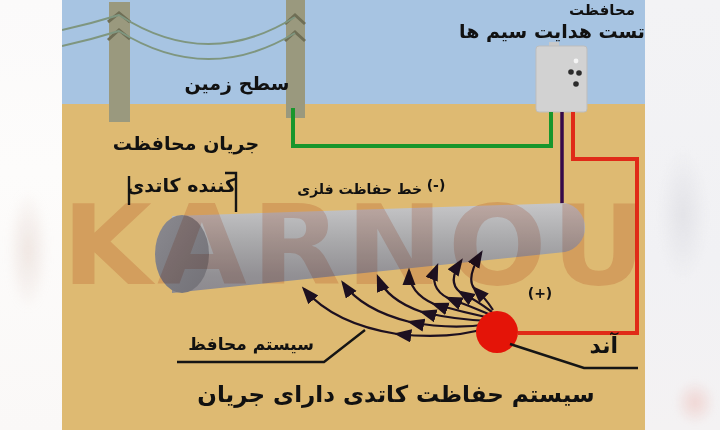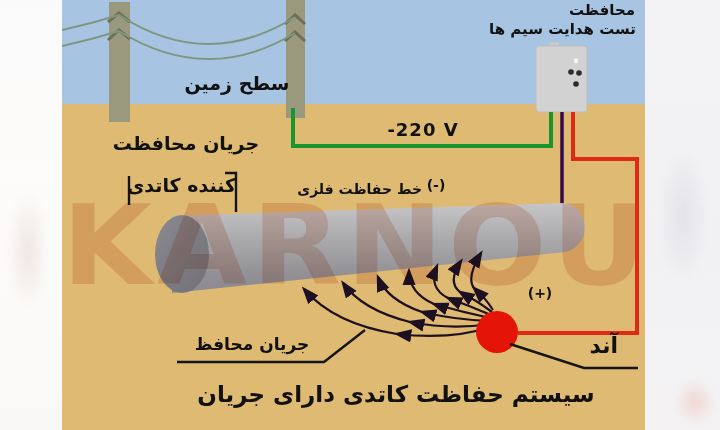--- a/index.html
+++ b/index.html
@@ -27,21 +27,21 @@
   .watermark{
     position:absolute;left:0;top:188px;width:583px;z-index:3;text-align:center;
     font-size:116px;font-weight:800;letter-spacing:5px;line-height:1;
     color:var(--c-watermark,#c54e26);opacity:.22;mix-blend-mode:multiply;
     transform:scaleY(.95);pointer-events:none;
   }
 
   .lbl{position:absolute;z-index:4;color:var(--c-text,#111);font-weight:bold;white-space:nowrap;}
   .rtl{direction:rtl;}
   .lbl-indicator-title{left:480px;top:1px;width:120px;font-size:15px;text-align:center;}
-  .lbl-indicator-sub{left:418px;top:20px;width:165px;font-size:15px;text-align:center;}
+  .lbl-indicator-sub{left:418px;top:20px;width:165px;font-size:19px;text-align:center;}
   .lbl-ground{left:100px;top:72px;width:118px;font-size:19px;text-align:center;margin-left:16px;}
   .lbl-prot1{left:44px;top:132px;width:160px;font-size:19px;text-align:center;}
   .lbl-prot2{left:70px;top:174px;width:104px;font-size:19px;text-align:right;}
   .lbl-pipe{left:240px;top:181px;width:120px;font-size:14px;text-align:center;}
   .lbl-minus{left:358px;top:177px;width:32px;font-size:14px;text-align:center;}
   .lbl-volt{left:315px;top:119px;width:92px;font-size:18px;text-align:center;letter-spacing:1px;}
   .lbl-plus{left:458px;top:285px;width:40px;font-size:14px;text-align:center;}
   .lbl-prot-short{left:128px;top:334px;width:124px;font-size:17px;text-align:center;}
   .lbl-anode{left:506px;top:333px;width:50px;font-size:22px;}
   .lbl-title{left:96px;top:381px;width:476px;font-size:23px;text-align:center;}
@@ -151,19 +151,18 @@
 
     <div class="watermark">KARNOUK</div>
 
     <div class="lbl rtl lbl-indicator-title">محافظت</div>
     <div class="lbl rtl lbl-indicator-sub">تست هدایت سیم ها</div>
     <div class="lbl rtl lbl-ground">سطح زمین</div>
     <div class="lbl rtl lbl-prot1">جریان محافظت</div>
     <div class="lbl rtl lbl-prot2">کننده کاتدی</div>
     <div class="lbl rtl lbl-pipe">خط حفاظت فلزی</div>
     <div class="lbl lbl-minus">(-)</div>
-    <div class="lbl lbl-volt">-220 V</div>
     <div class="lbl lbl-plus">(+)</div>
-    <div class="lbl rtl lbl-prot-short">جریان محافظ</div>
+    <div class="lbl rtl lbl-prot-short">سیستم محافظ</div>
     <div class="lbl rtl lbl-anode">آند</div>
     <div class="lbl rtl lbl-title">سیستم حفاظت کاتدی دارای جریان</div>
   </div>
 </div>
 
 </body></html>

